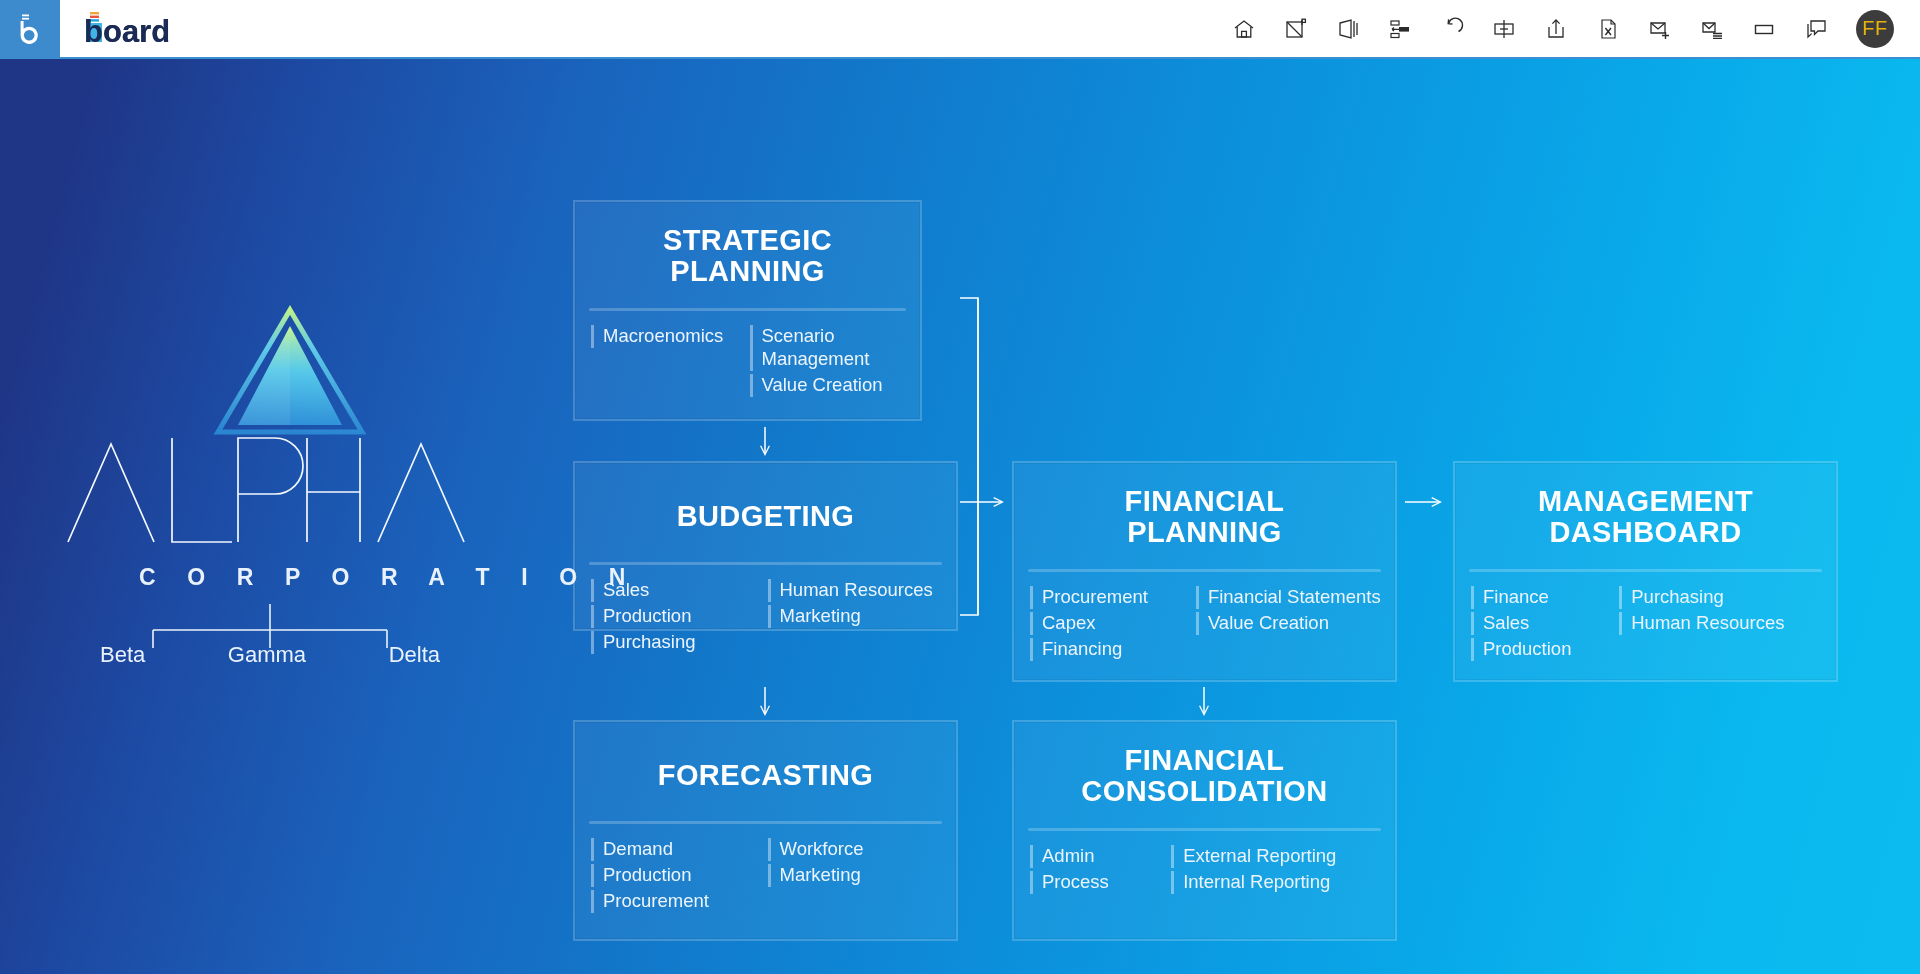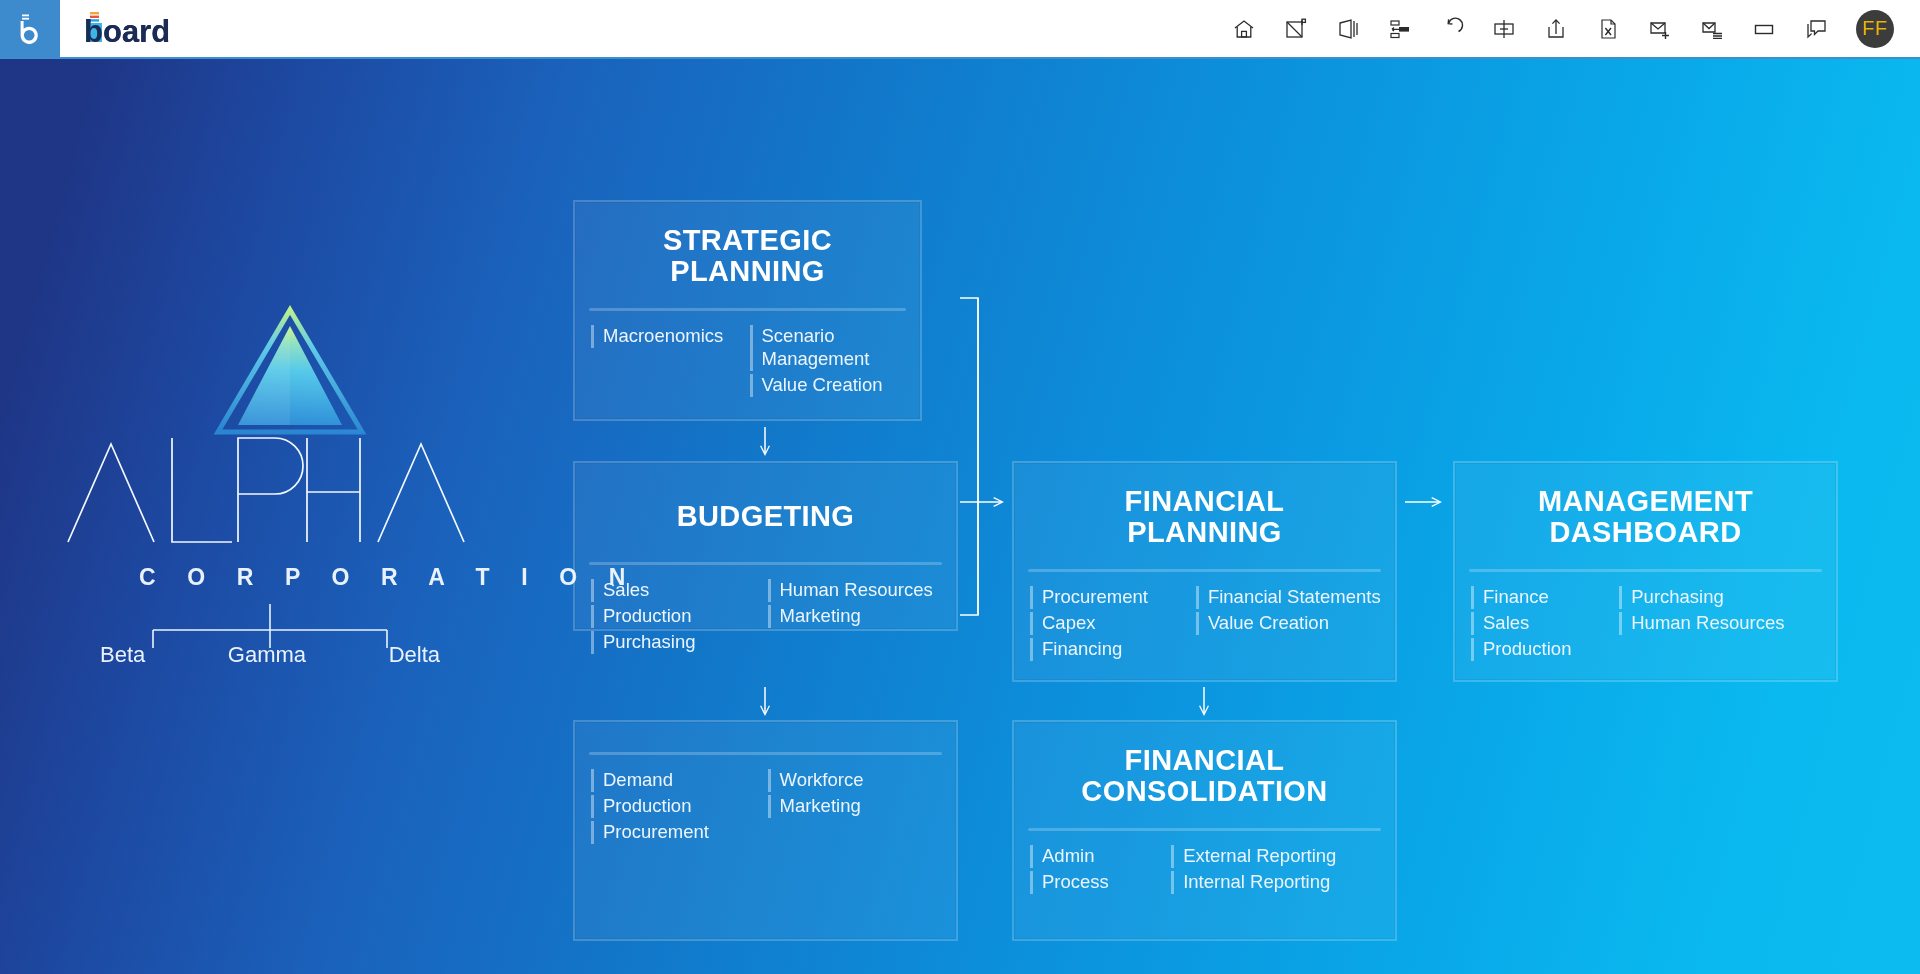--- a/index.html
+++ b/index.html
@@ -416,20 +416,21 @@
         </div>
         <div class="item">
           <span class="item-bar"></span>
           <span class="item-label">Marketing</span>
         </div>
       </div>
     </div>
   </div>
 
   <div class="box" id="box-forecasting">
+    <div class="box-title" style="white-space:pre-line">FORECASTING</div>
     <div class="box-divider"></div>
     <div class="box-items">
       <div class="col">
         <div class="item">
           <span class="item-bar"></span>
           <span class="item-label">Demand</span>
         </div>
         <div class="item">
           <span class="item-bar"></span>
           <span class="item-label">Production</span>

